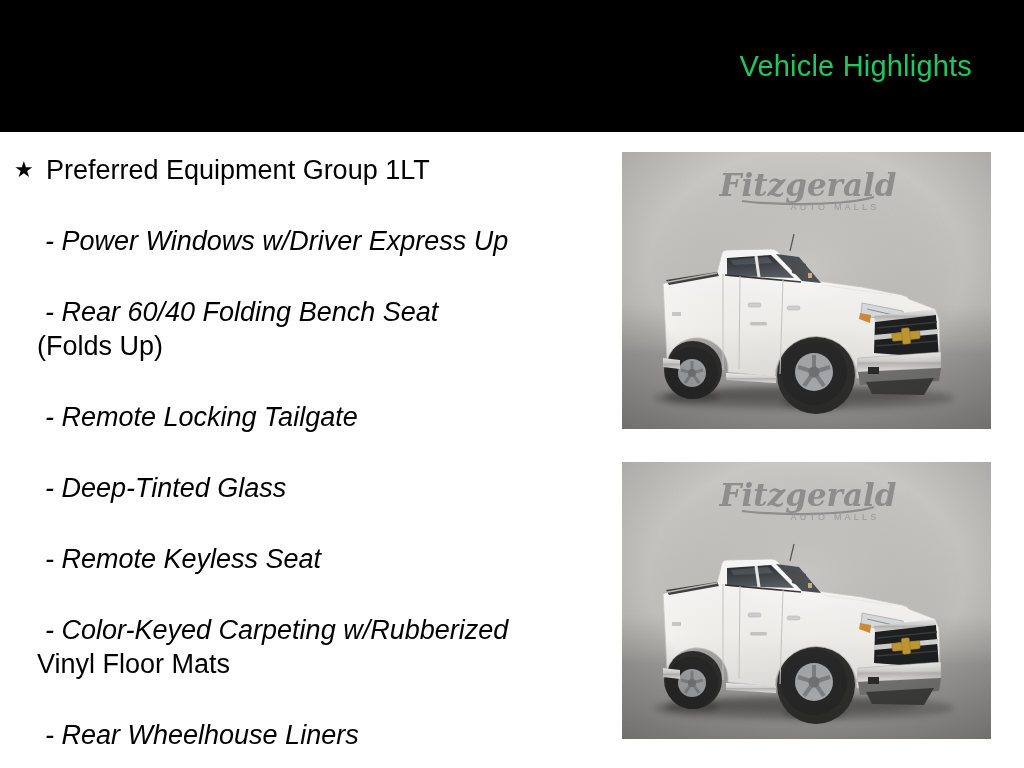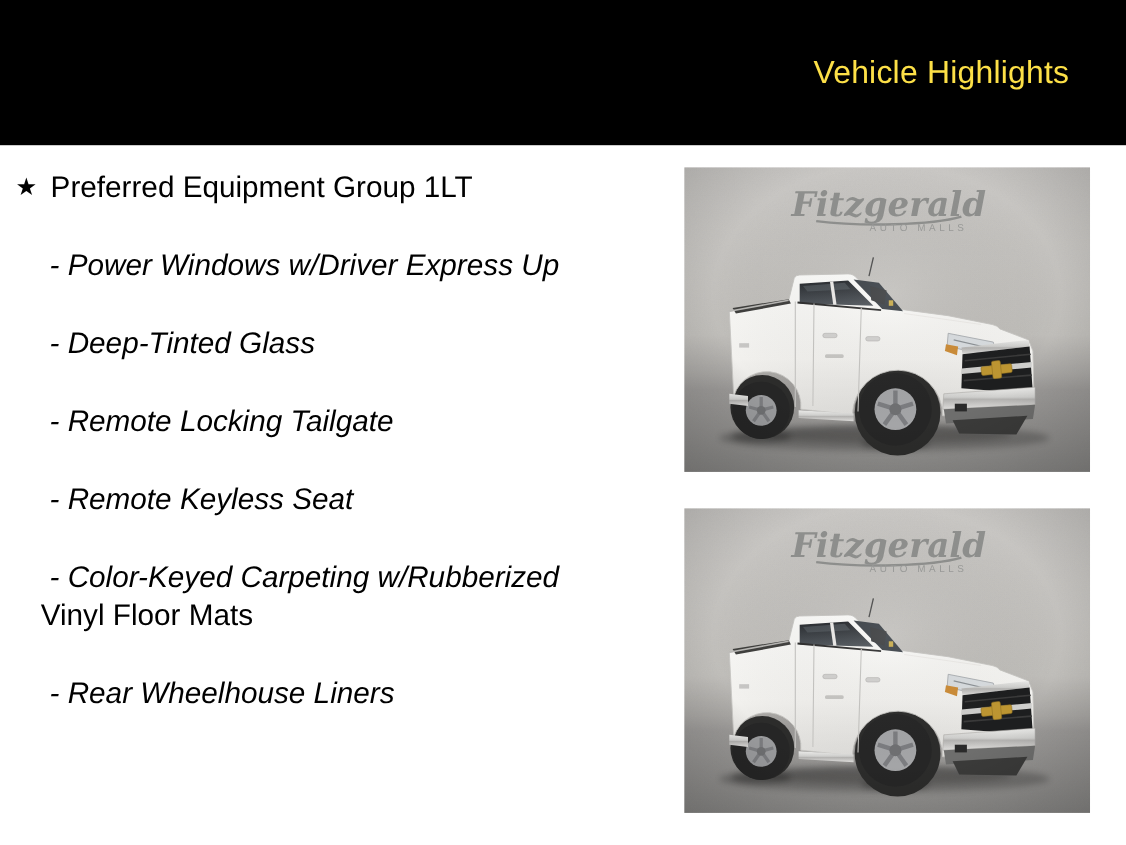--- a/index.html
+++ b/index.html
@@ -6,21 +6,21 @@
   .page{
     position:relative;width:1024px;height:768px;overflow:hidden;
     background:#ffffff;font-family:"Liberation Sans",sans-serif;color:#000;
   }
   
   .header{
     position:absolute;left:0;top:0;width:1024px;height:132px;background:#000000;
     display:flex;align-items:center;justify-content:flex-end;box-sizing:border-box;
     padding-right:52px;
   }
-  .header-title{color:#fde047;font-size:29px;letter-spacing:0.2px;}
+  .header-title{color:#22c55e;font-size:29px;letter-spacing:0.2px;}
   
   .features{
     position:absolute;left:14px;top:153px;width:596px;
     font-size:27px;line-height:34px;color:#000000;
   }
   .feature-main{display:flex;margin-bottom:37px;}
   .bullet{width:32px;flex:0 0 32px;font-size:22px;line-height:34px;}
   .feature-item{padding-left:23px;margin-bottom:37px;}
   .feature-line{display:block;}
   .feature-line.first{text-indent:8px;font-style:italic;}
@@ -42,24 +42,28 @@
   <section class="features">
     <div class="feature-main">
       <span class="bullet">★</span>
       <span class="main-label">Preferred Equipment Group 1LT</span>
     </div>
     <div id="feature-list">
         <div class="feature-item">
           <span class="feature-line first">- Power Windows w/Driver Express Up</span>
         </div>
         <div class="feature-item">
+          <span class="feature-line first">- Rear 60/40 Folding Bench Seat</span>
+          <span class="feature-line">(Folds Up)</span>
+        </div>
+        <div class="feature-item">
+          <span class="feature-line first">- Remote Locking Tailgate</span>
+        </div>
+        <div class="feature-item">
           <span class="feature-line first">- Deep-Tinted Glass</span>
-        </div>
-        <div class="feature-item">
-          <span class="feature-line first">- Remote Locking Tailgate</span>
         </div>
         <div class="feature-item">
           <span class="feature-line first">- Remote Keyless Seat</span>
         </div>
         <div class="feature-item">
           <span class="feature-line first">- Color-Keyed Carpeting w/Rubberized</span>
           <span class="feature-line">Vinyl Floor Mats</span>
         </div>
         <div class="feature-item">
           <span class="feature-line first">- Rear Wheelhouse Liners</span>

